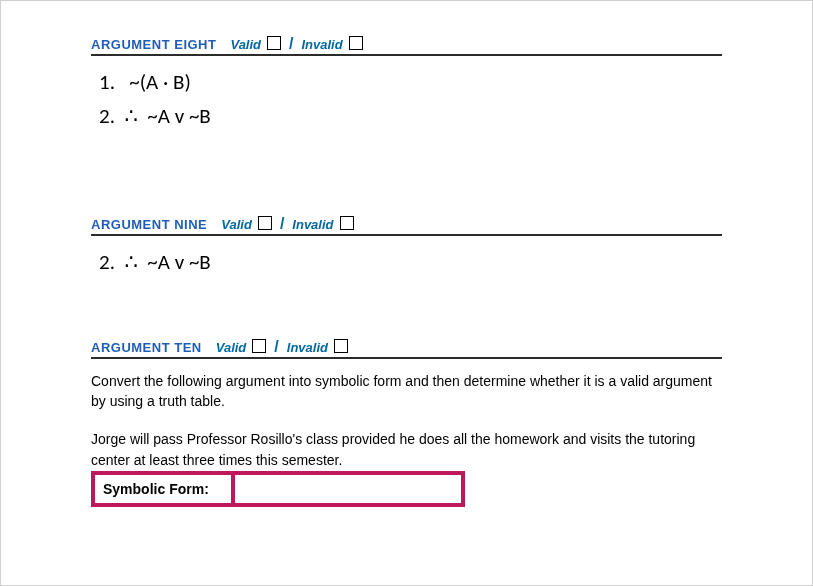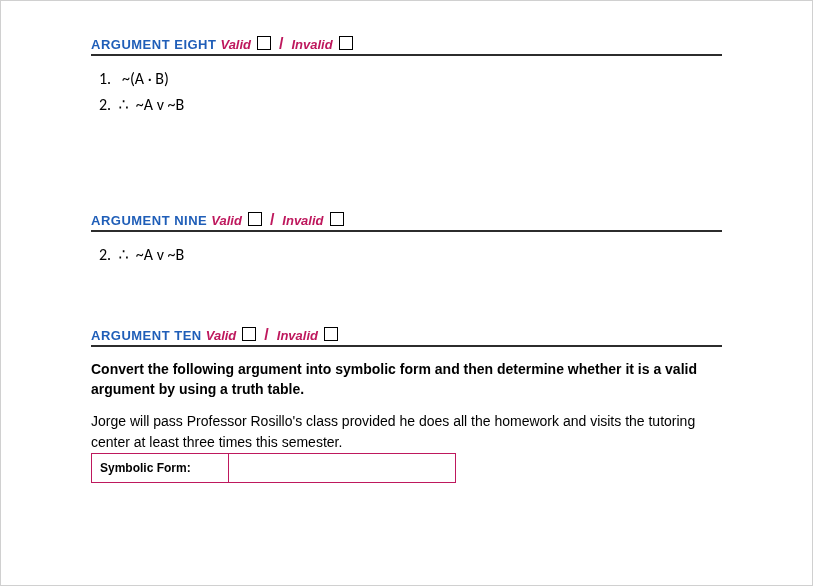--- a/index.html
+++ b/index.html
@@ -20,35 +20,35 @@
     padding: 0 90px;
   }
   .section {
     margin-top: 30px;
   }
   .section-header {
     border-bottom: 2px solid #2c2c2c;
     padding-bottom: 2px;
     display: flex;
     align-items: baseline;
-    gap: 4px;
+    gap: 14px;
     font-weight: 700;
   }
   .arg-title {
     color: #1f5eb8;
     letter-spacing: 0.5px;
     font-size: 13px;
   }
   .validity {
     font-style: italic;
     font-size: 13px;
     display: flex;
     align-items: baseline;
     gap: 6px;
-    color: #be185d;
+    color: #0369a1;
     text-align: center;
   }
   .checkbox {
     display: inline-block;
     width: 12px;
     height: 12px;
     border: 1.5px solid #000;
     vertical-align: text-bottom;
     position: relative;
     top: 1px;
@@ -56,40 +56,40 @@
   .slash {
     font-weight: 700;
     font-style: normal;
     font-size: 16px;
     line-height: 1;
     padding: 0 2px;
   }
   .premises {
     margin: 10px 0 0 8px;
     font-family: "Calibri", "Segoe UI", Arial, sans-serif;
-    font-size: 16px;
+    font-size: 21px;
     line-height: 1.6;
   }
   .prem-row { white-space: pre; }
   .instructions {
-    font-weight: 700;
-    margin: 12px 0 12px 0;
+    font-weight: 400;
+    margin: 12px 0 18px 0;
     line-height: 1.45;
   }
   .bodytext {
     line-height: 1.5;
   }
   table.symform {
     border-collapse: collapse;
   }
   table.symform td {
-    border: 1px solid #be185d;
+    border: 4px solid #be185d;
     height: 22px;
     padding: 3px 8px;
-    font-size: 12px;
+    font-size: 14px;
   }
   .label-cell { font-weight: 700; width: 120px; }
   .value-cell { width: 210px; }
   
   .gap-lg { height: 78px; }
   .gap-md { height: 58px; }
 
   .top-offset { height: 4px; }
 </style>
 </head>
@@ -110,21 +110,21 @@
       </span>
     </div>
     <div class="premises">
       <div class="prem-row">1.   ~(A · B)</div>
       <div class="prem-row">2.  ∴  ~A v ~B</div>
     </div>
   </div>
 
   <div class="gap-lg"></div>
 
-  <div class="section" style="margin-top:16px;">
+  <div class="section" style="margin-top:4px;">
     <div class="section-header">
       <span class="arg-title">ARGUMENT NINE</span>
       <span class="validity">
         <span>Valid</span>
         <span class="checkbox"></span>
         <span class="slash">/</span>
         <span>Invalid</span>
         <span class="checkbox"></span>
       </span>
     </div>

